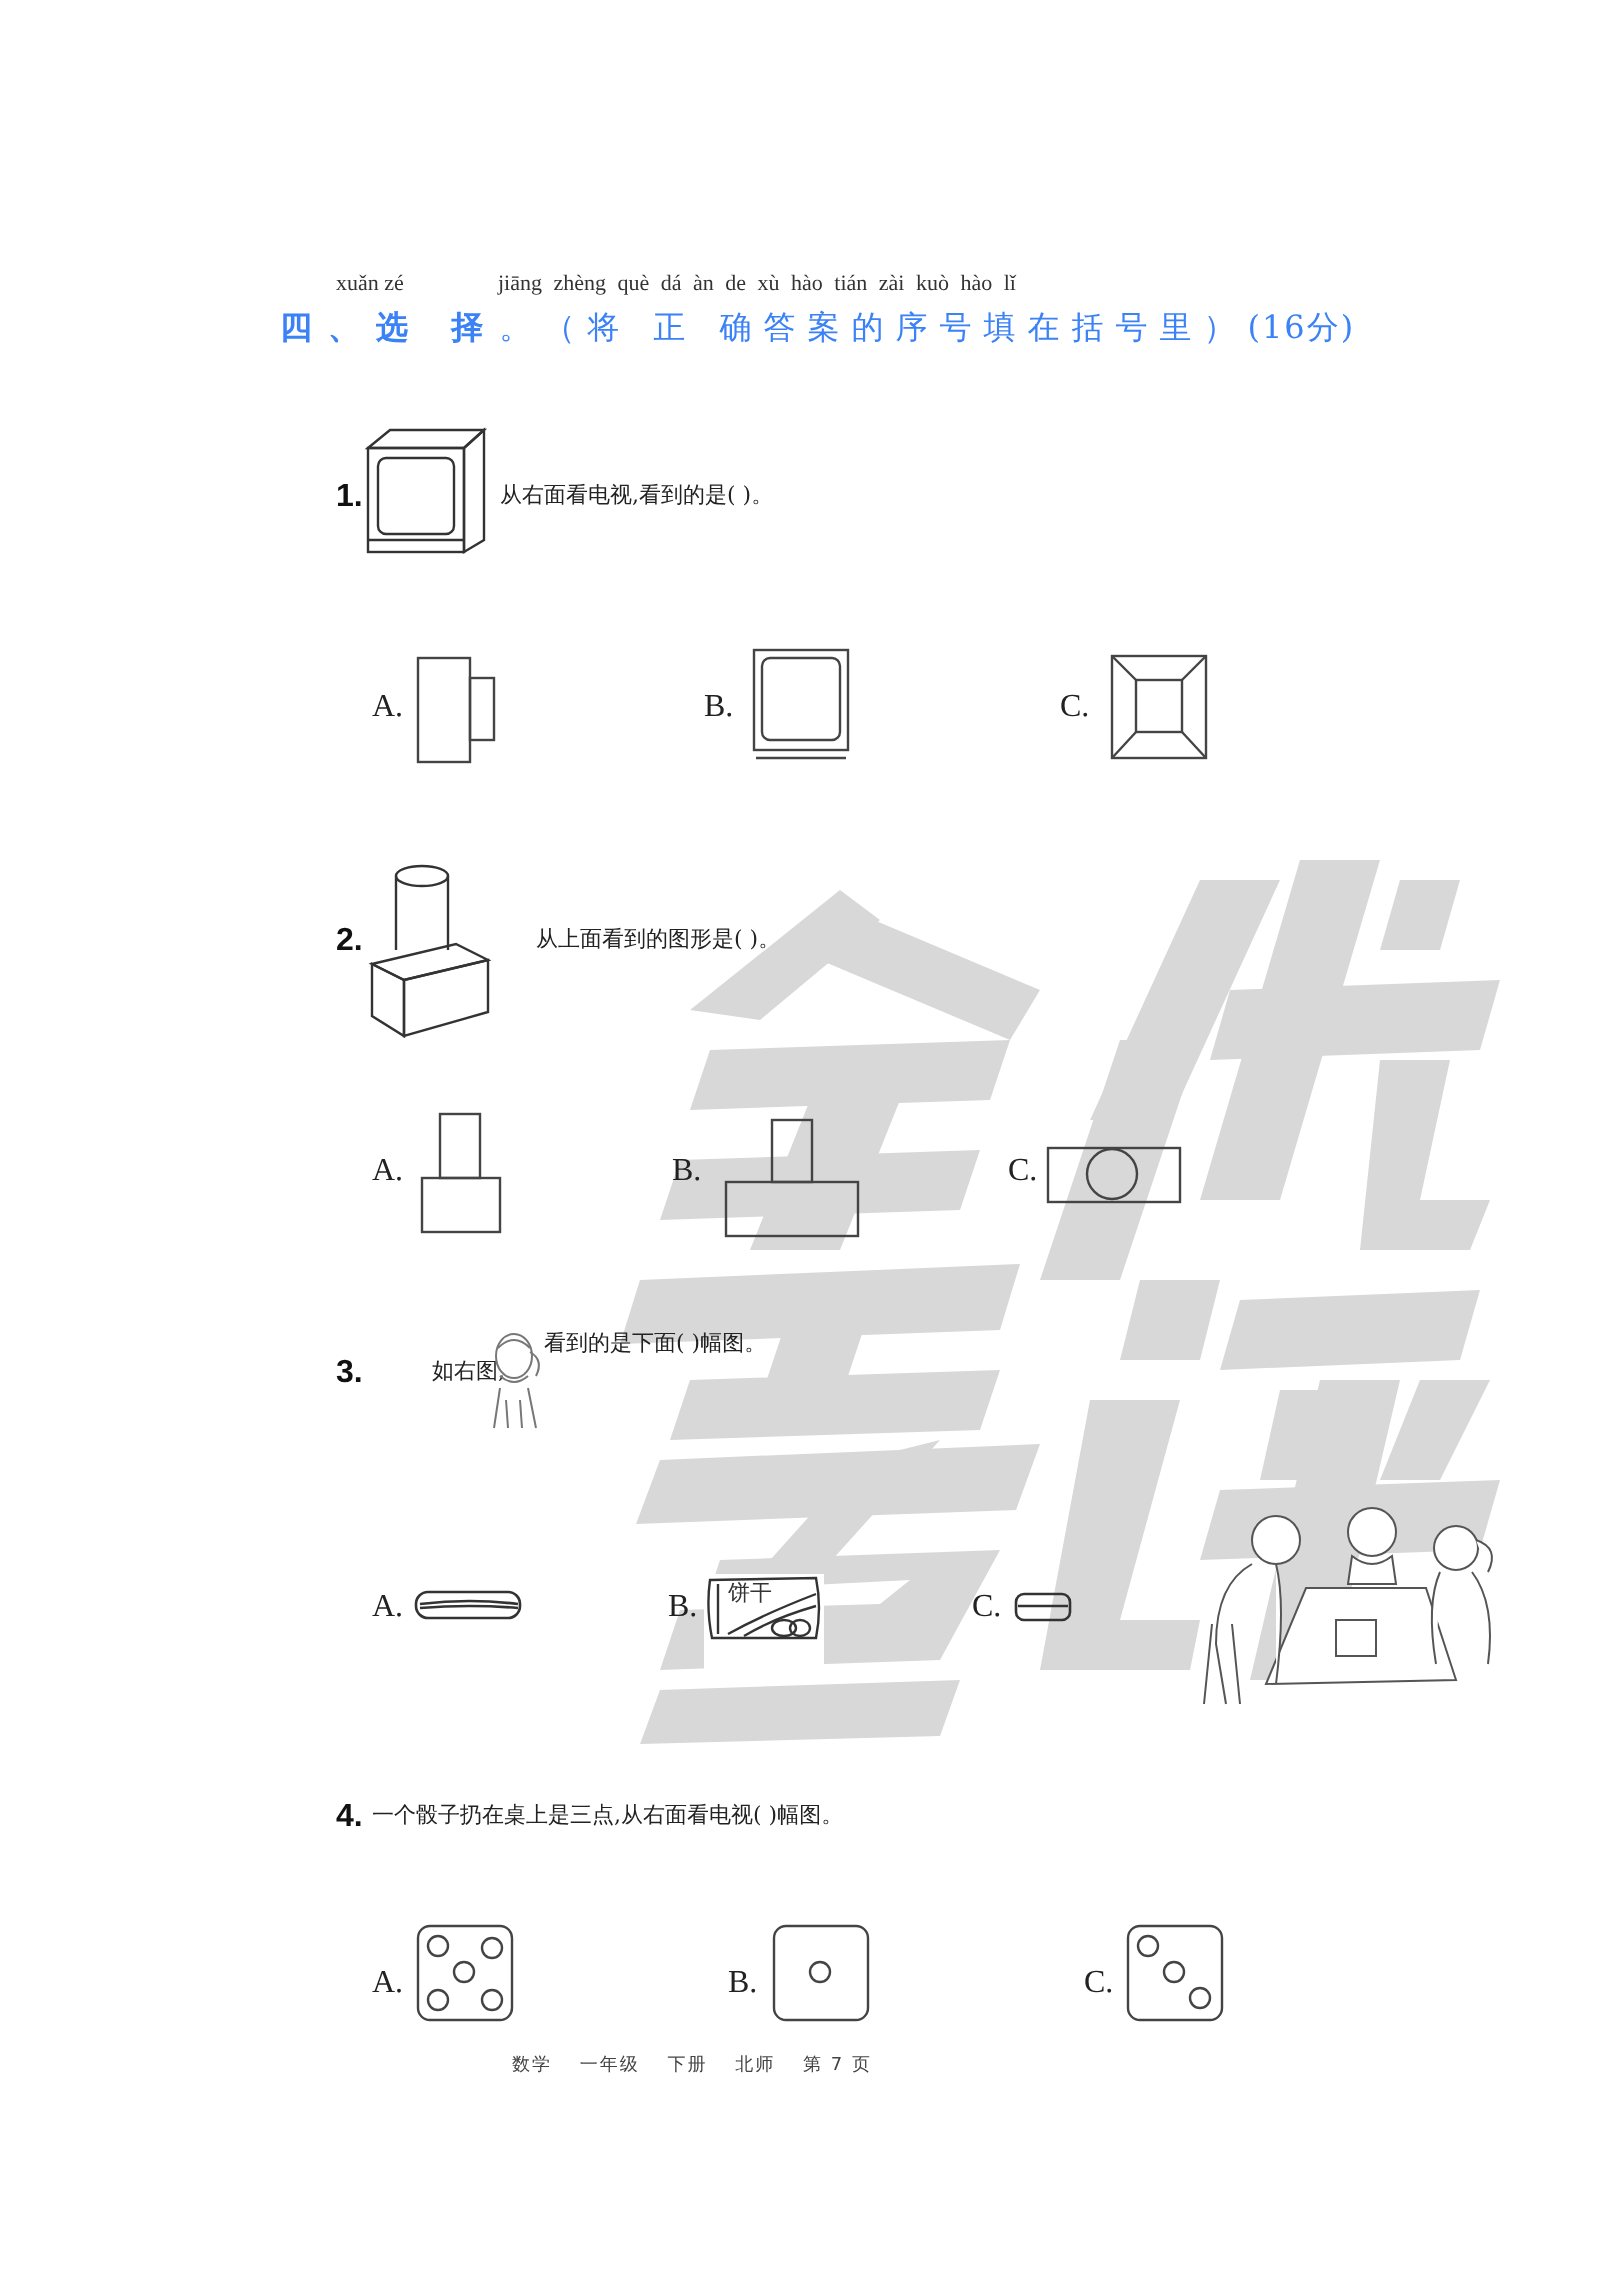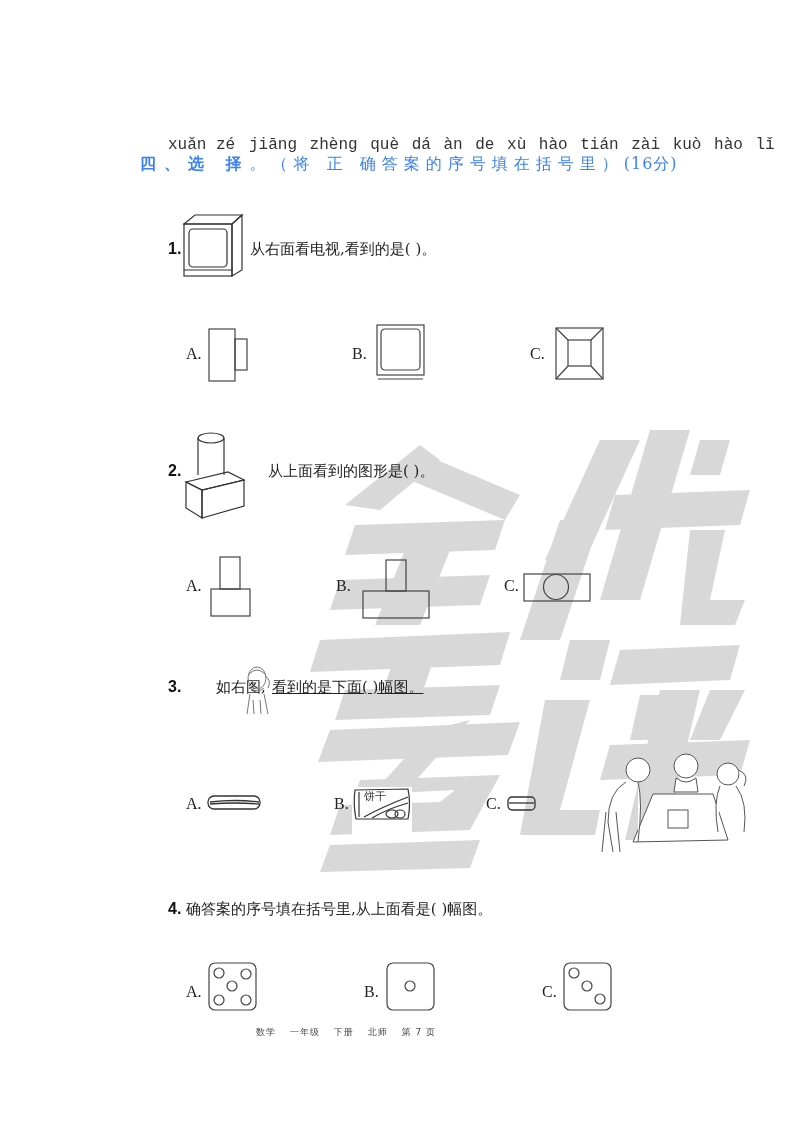--- a/index.html
+++ b/index.html
@@ -1,25 +1,25 @@
 <!DOCTYPE html>
 <html><head>
 <meta charset="utf-8">
 <style>
   html, body { margin: 0; padding: 0; background: #ffffff; }
   body { width: 800px; height: 1139px; position: relative; overflow: hidden;
          font-family: "DejaVu Serif", "Liberation Serif", serif; color: #222; }
   .abs { position: absolute; }
   .watermark { position: absolute; left: 0; top: 0; width: 800px; height: 1139px; pointer-events: none; }
-  .pinyin { position: absolute; top: 136px; font-family: Liberation Mono, monospace; font-size: 16px; color: #333; white-space: nowrap; }
+  .pinyin { position: absolute; top: 136px; font-family: Liberation Serif, serif; font-size: 11px; color: #333; white-space: nowrap; }
   .heading { position: absolute; top: 154px; left: 140px; font-size: 16px; letter-spacing: 6px; white-space: nowrap; color: #3b82f6; }
   .heading .bold { font-weight: bold; font-family: "DejaVu Sans", sans-serif; letter-spacing: 8px; }
   .heading .pts { letter-spacing: 1px; }
   .qnum { font-family: "Liberation Sans", sans-serif; font-weight: bold; font-size: 16px; color: #111; }
-  .qtext { font-size: 15px; color: #222; white-space: nowrap; }
+  .qtext { font-size: 11px; color: #222; white-space: nowrap; }
   .opt { font-family: "Liberation Serif", serif; font-size: 16px; color: #222; }
   .footer { position: absolute; top: 1026px; left: 0; width: 692px; text-align: center;
             font-family: "DejaVu Sans", sans-serif; font-size: 9px; color: #444; letter-spacing: 1px; }
   .footer span { margin: 0 5px; }
   svg { overflow: visible; }
 </style>
 </head>
 <body>
 
 <svg class="watermark" viewBox="0 0 800 1139">
@@ -140,21 +140,21 @@
 <div class="abs qtext" style="left:192px; top:678px;margin-left:24px;">如右图,</div>
 <svg class="abs" style="left:244px; top:664px;" width="30" height="52">
   <g fill="none" stroke="#777" stroke-width="1">
     <ellipse cx="13" cy="14" rx="9" ry="11"></ellipse>
     <path d="M5,10 Q13,2 21,10"></path>
     <path d="M21,12 Q28,16 24,24"></path>
     <path d="M6,24 Q13,30 20,24"></path>
     <path d="M6,30 L3,50 M20,30 L24,50 M9,36 L10,50 M16,36 L17,50"></path>
   </g>
 </svg>
-<div class="abs qtext" style="left:272px; top:678px;text-decoration:underline;">看到的是下面(      )幅图。</div>
+<div class="abs qtext" style="left:272px; top:664px;">看到的是下面(      )幅图。</div>
 
 <div class="abs opt" style="left:186px; top:795px;">A.</div>
 <svg class="abs" style="left:207px; top:794px;" width="56" height="18">
   <g fill="none" stroke="#333" stroke-width="1.3">
       <rect x="1" y="2" width="52" height="13" rx="6"></rect>
       <path d="M3,8 Q28,5 52,8"></path>
       <path d="M3,10 Q28,8 52,10"></path>
     </g>
 </svg>
 <div class="abs opt" style="left:334px; top:795px;">B.</div>
@@ -188,21 +188,21 @@
     <circle cx="88" cy="14" r="12"></circle>
     <path d="M78,26 Q88,34 98,26 L100,40 L76,40 Z"></path>
     <circle cx="130" cy="22" r="11"></circle>
     <path d="M140,18 Q152,22 146,34"></path>
     <path d="M122,34 Q115,50 120,80 M138,34 Q150,50 146,80"></path>
     <path d="M8,60 L4,100 M18,60 L22,100"></path>
   </g>
 </svg>
 
 <div class="abs qnum" style="left:168px; top:900px;">4.</div>
-<div class="abs qtext" style="left:186px; top:900px;">确答案的序号填在括号里,从上面看是(      )幅图。</div>
+<div class="abs qtext" style="left:186px; top:900px;">一个骰子扔在桌上是三点,从右面看电视(      )幅图。</div>
 
 <div class="abs opt" style="left:186px; top:983px;">A.</div>
 <svg class="abs" style="left:208px; top:962px;" width="50" height="50">
   <g fill="none" stroke="#444" stroke-width="1.2">
       <rect x="1" y="1" width="47" height="47" rx="6"></rect>
       <circle cx="11" cy="11" r="5"></circle>
       <circle cx="38" cy="12" r="5"></circle>
       <circle cx="24" cy="24" r="5"></circle>
       <circle cx="11" cy="38" r="5"></circle>
       <circle cx="38" cy="38" r="5"></circle>

